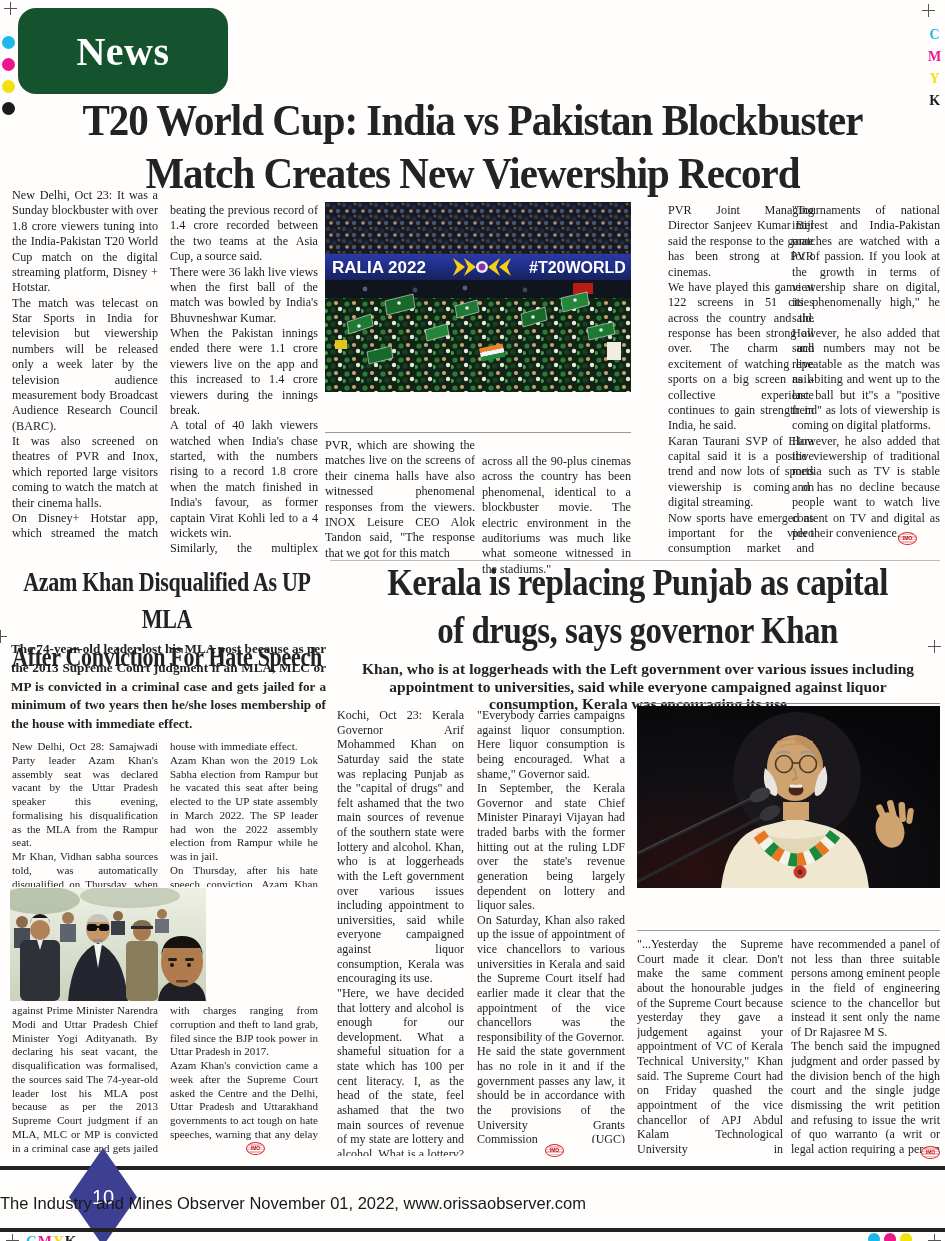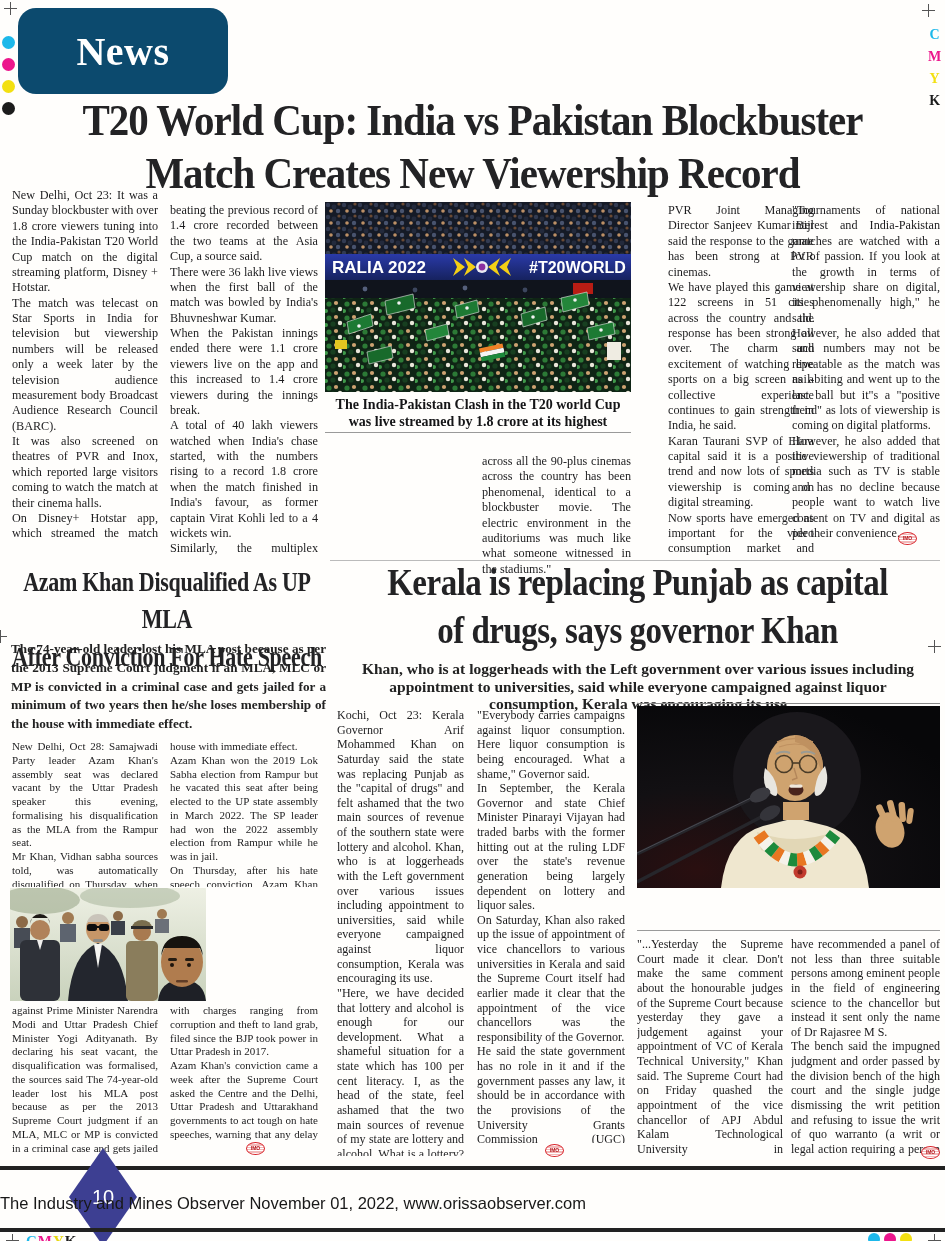--- a/index.html
+++ b/index.html
@@ -7,21 +7,21 @@
         font-family:"Liberation Serif",serif;color:#1c1c1e;margin:0 auto;}
   .abs{position:absolute;}
   
   .crop{position:absolute;width:13px;height:13px;
         background:linear-gradient(#555,#555) center/1px 100% no-repeat,
                    linear-gradient(#555,#555) center/100% 1px no-repeat;}
   .dot{width:13px;height:13px;border-radius:50%;margin-bottom:9px;}
   .cmyk-col{position:absolute;left:2px;top:36px;}
   .cmyk-letters{position:absolute;left:928px;top:24px;font-weight:bold;font-size:14px;line-height:22px;text-align:center;}
   
-  .news-banner{position:absolute;left:18px;top:8px;width:210px;height:86px;background:#0c4a6e;
+  .news-banner{position:absolute;left:18px;top:8px;width:210px;height:86px;background:#14532d;
                border-radius:18px;display:flex;align-items:center;justify-content:center;}
   .news-banner span{color:#fff;font-weight:bold;font-size:40px;letter-spacing:.5px;}
   
   .headline{position:absolute;font-weight:bold;text-align:center;white-space:pre-line;transform-origin:top center;color:#232325;}
   .h-main{left:8px;top:94px;width:929px;font-size:41px;line-height:49px;letter-spacing:-1px;transform:scaleY(1.08);}
   .h-azam{left:8px;top:563px;width:318px;font-size:22px;line-height:30px;transform:scaleY(1.25);letter-spacing:-.3px;}
   .h-kerala{left:335px;top:558px;width:605px;font-size:33px;line-height:42px;transform:scaleY(1.15);letter-spacing:-.5px;}
   .subhead{position:absolute;left:345px;top:660px;width:586px;font-weight:bold;font-size:15.5px;line-height:17.5px;text-align:center;color:#222;}
   .lede{position:absolute;left:11px;top:640px;width:315px;height:96px;overflow:hidden;
         font-weight:bold;font-size:13.2px;line-height:18.8px;text-align:justify;color:#222;}
@@ -149,23 +149,23 @@
         <circle cx="276" cy="128" r="1.8"></circle>
     </g>
     <g transform="rotate(-12 166 150)">
       <rect x="155" y="144" width="24" height="4.5" fill="#f08026"></rect>
       <rect x="155" y="148.5" width="24" height="4.5" fill="#f4f4f4"></rect>
       <rect x="155" y="153" width="24" height="4.5" fill="#1c8a3c"></rect>
     </g>
     <rect x="282" y="140" width="14" height="18" fill="#efece2"></rect>
     <rect x="10" y="138" width="12" height="9" fill="#e3c520"></rect>
   </svg>
-  <div class="caption" style="left:325px;top:396px;width:306px;">The India-Pakistan Clash in the T20 world Cup was live streamed by 1.8 crore at its highest</div>
   <div class="rule" style="left:325px;top:432px;width:306px;"></div>
 
+  <div class="colbody a1" style="left:325px;top:438px;width:150px;height:121px;">PVR, which are showing the matches live on the screens of their cinema halls have also witnessed phenomenal responses from the viewers. INOX Leisure CEO Alok Tandon said, "The response that we got for this match</div>
   <div class="colbody a1" style="left:482px;top:454px;width:149px;height:121px;">across all the 90-plus cinemas across the country has been phenomenal, identical to a blockbuster movie. The electric environment in the auditoriums was much like what someone witnessed in the stadiums."</div>
   <div class="colbody a1" style="left:668px;top:203px;width:146px;height:356px;">PVR Joint Managing Director Sanjeev Kumar Bijl said the response to the game has been strong at PVR cinemas.
 We have played this game at 122 screens in 51 cities across the country and the response has been strong all over. The charm and excitement of watching live sports on a big screen as a collective experience continues to gain strength in India, he said.
 Karan Taurani SVP of Elara capital said it is a positive trend and now lots of sports viewership is coming on digital streaming.
 Now sports have emerged as important for the video consumption market and every platform needs some kind of sports as lots of eyeballs do come here.</div>
   <div class="colbody a1" style="left:792px;top:203px;width:148px;height:340px;">"Tournaments of national interest and India-Pakistan matches are watched with a lot of passion. If you look at the growth in terms of viewership share on digital, its phenomenally high," he said.
 However, he also added that such numbers may not be repeatable as the match was nail-biting and went up to the last ball but it"s a "positive trend" as lots of viewership is coming on digital platforms.
 However, he also added that the viewership of traditional media such as TV is stable and has no decline because people want to watch live content on TV and digital as per their convenience.</div>
   <span class="abs endmark" style="left:898px;top:532px;">IMO</span>
 

